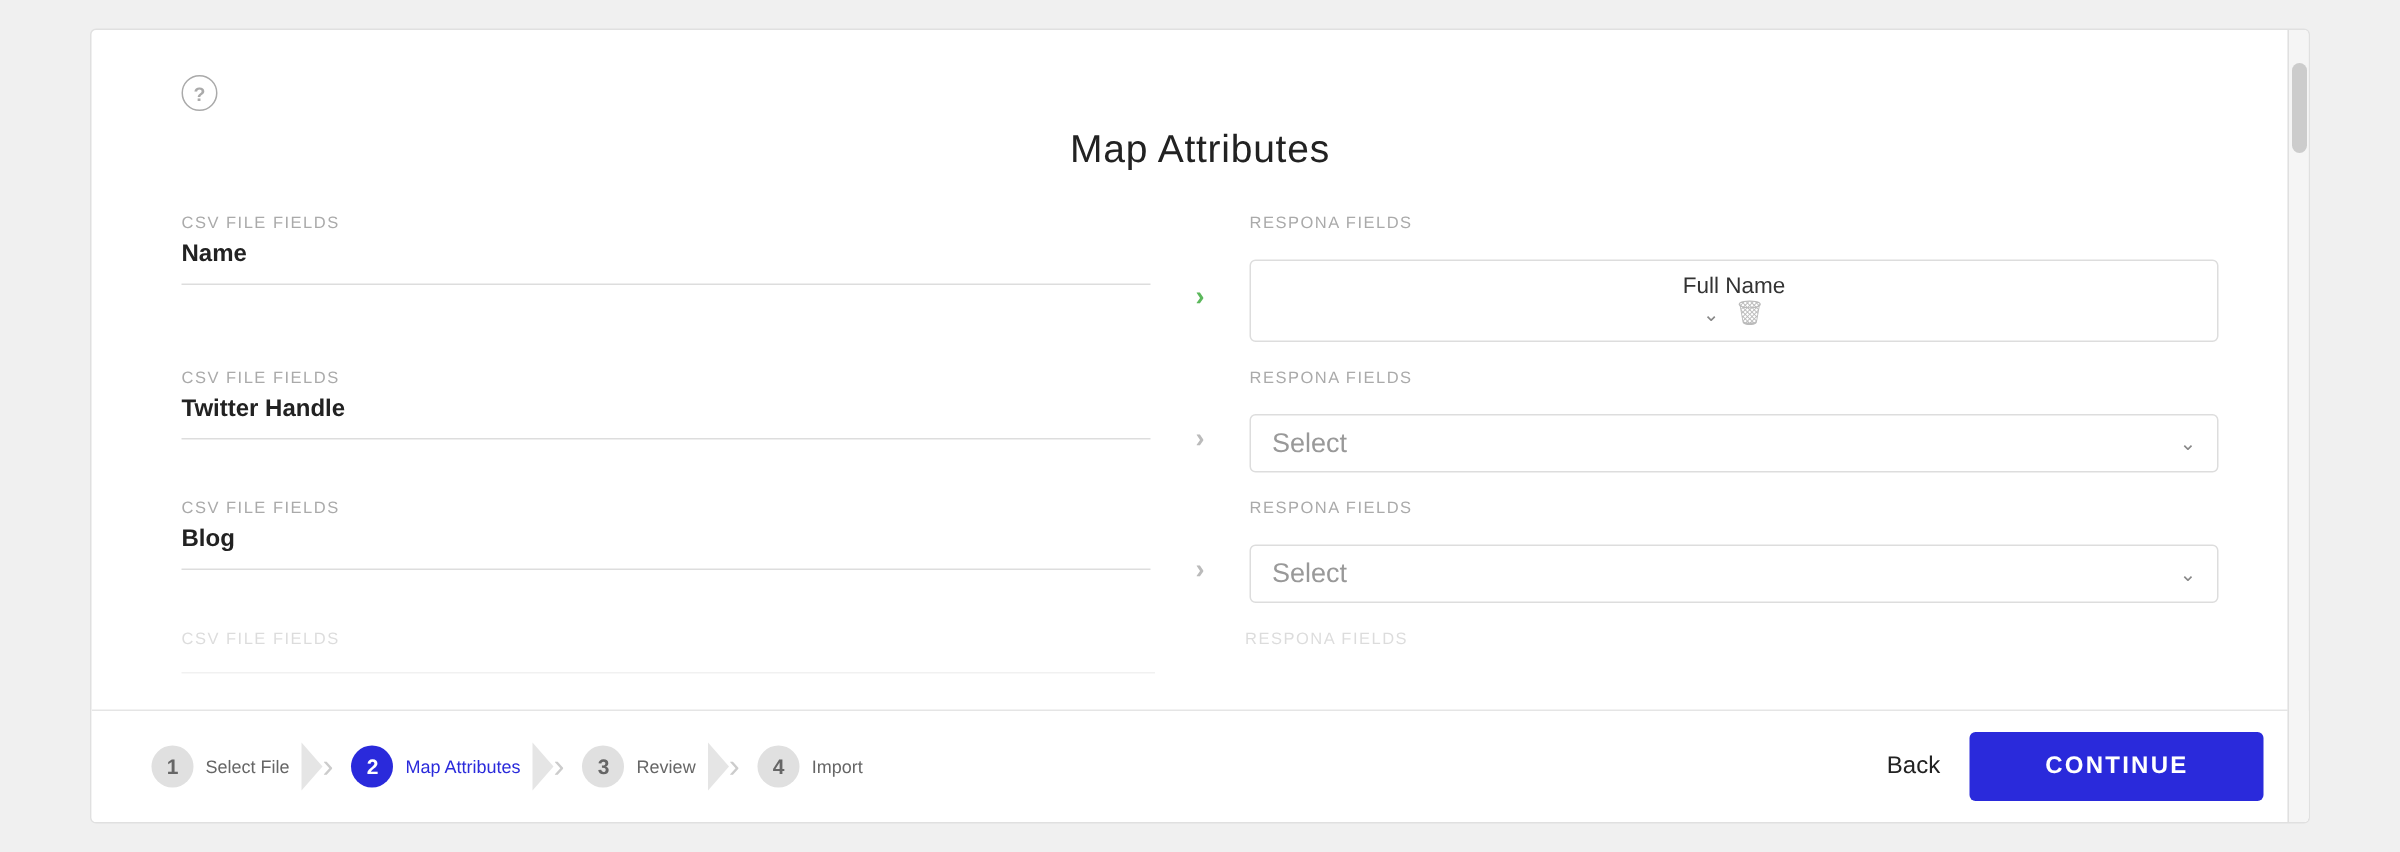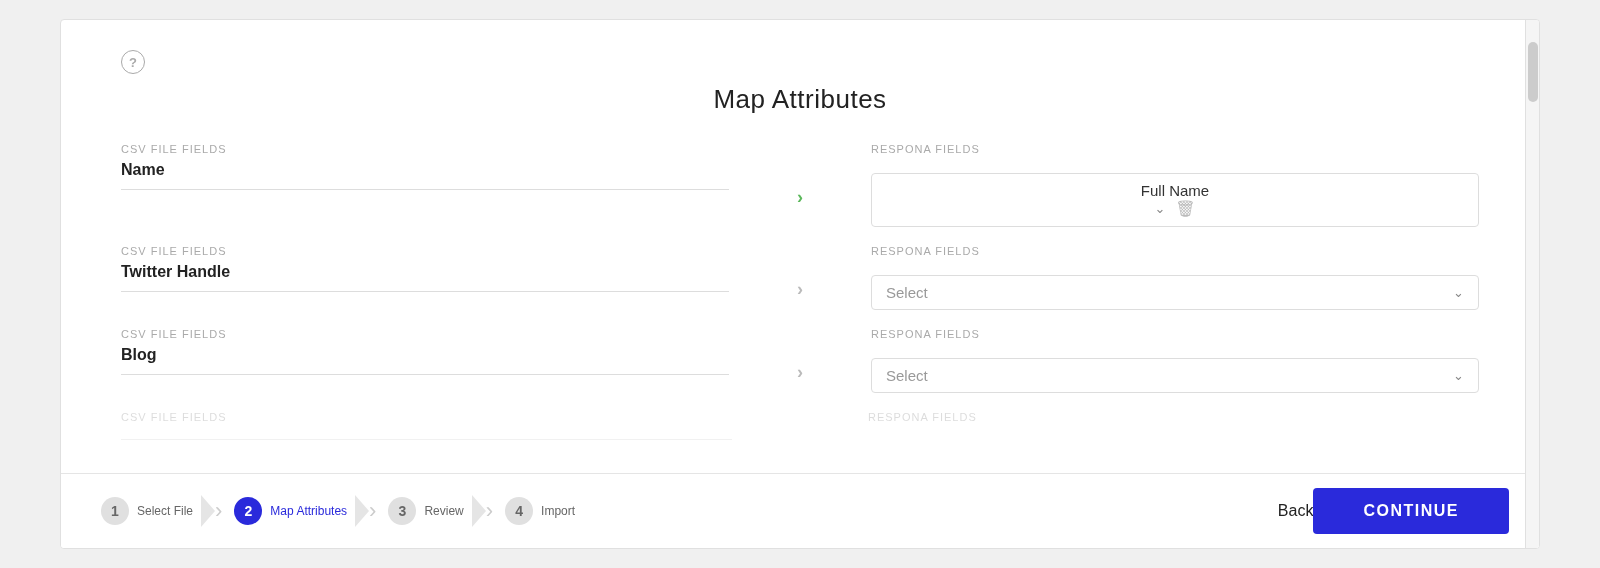--- a/index.html
+++ b/index.html
@@ -76,21 +76,20 @@
       margin-bottom: 28px;
       letter-spacing: 0.5px;
     }
     .mapping-section {
       margin-bottom: 0;
     }
     .mapping-row {
       display: flex;
       align-items: stretch;
       margin-bottom: 0;
-      gap: 38px;
     }
     .field-group {
       flex: 1;
     }
     .field-label {
       font-size: 11px;
       color: #aaa;
       letter-spacing: 1px;
       font-weight: 500;
       margin-bottom: 6px;
@@ -136,21 +135,21 @@
     }
     .select-box-filled {
       background: #fff;
       flex-direction: column;
     }
     .select-box-text {
       font-size: 15px;
       color: #333;
     }
     .select-box-placeholder {
-      font-size: 15px;
+      font-size: 18px;
       color: #999;
     }
     .select-controls {
       display: flex;
       align-items: center;
       gap: 10px;
     }
     .chevron-down {
       color: #888;
       font-size: 13px;
@@ -217,20 +216,21 @@
       font-size: 12px;
       color: #666;
     }
     .step-label-active {
       color: #2a2adb;
       font-weight: 500;
     }
     .footer-actions {
       display: flex;
       align-items: center;
+      gap: 20px;
       margin-left: auto;
     }
     .back-btn {
       font-size: 16px;
       color: #222;
       background: none;
       border: none;
       cursor: pointer;
       font-weight: 500;
     }

